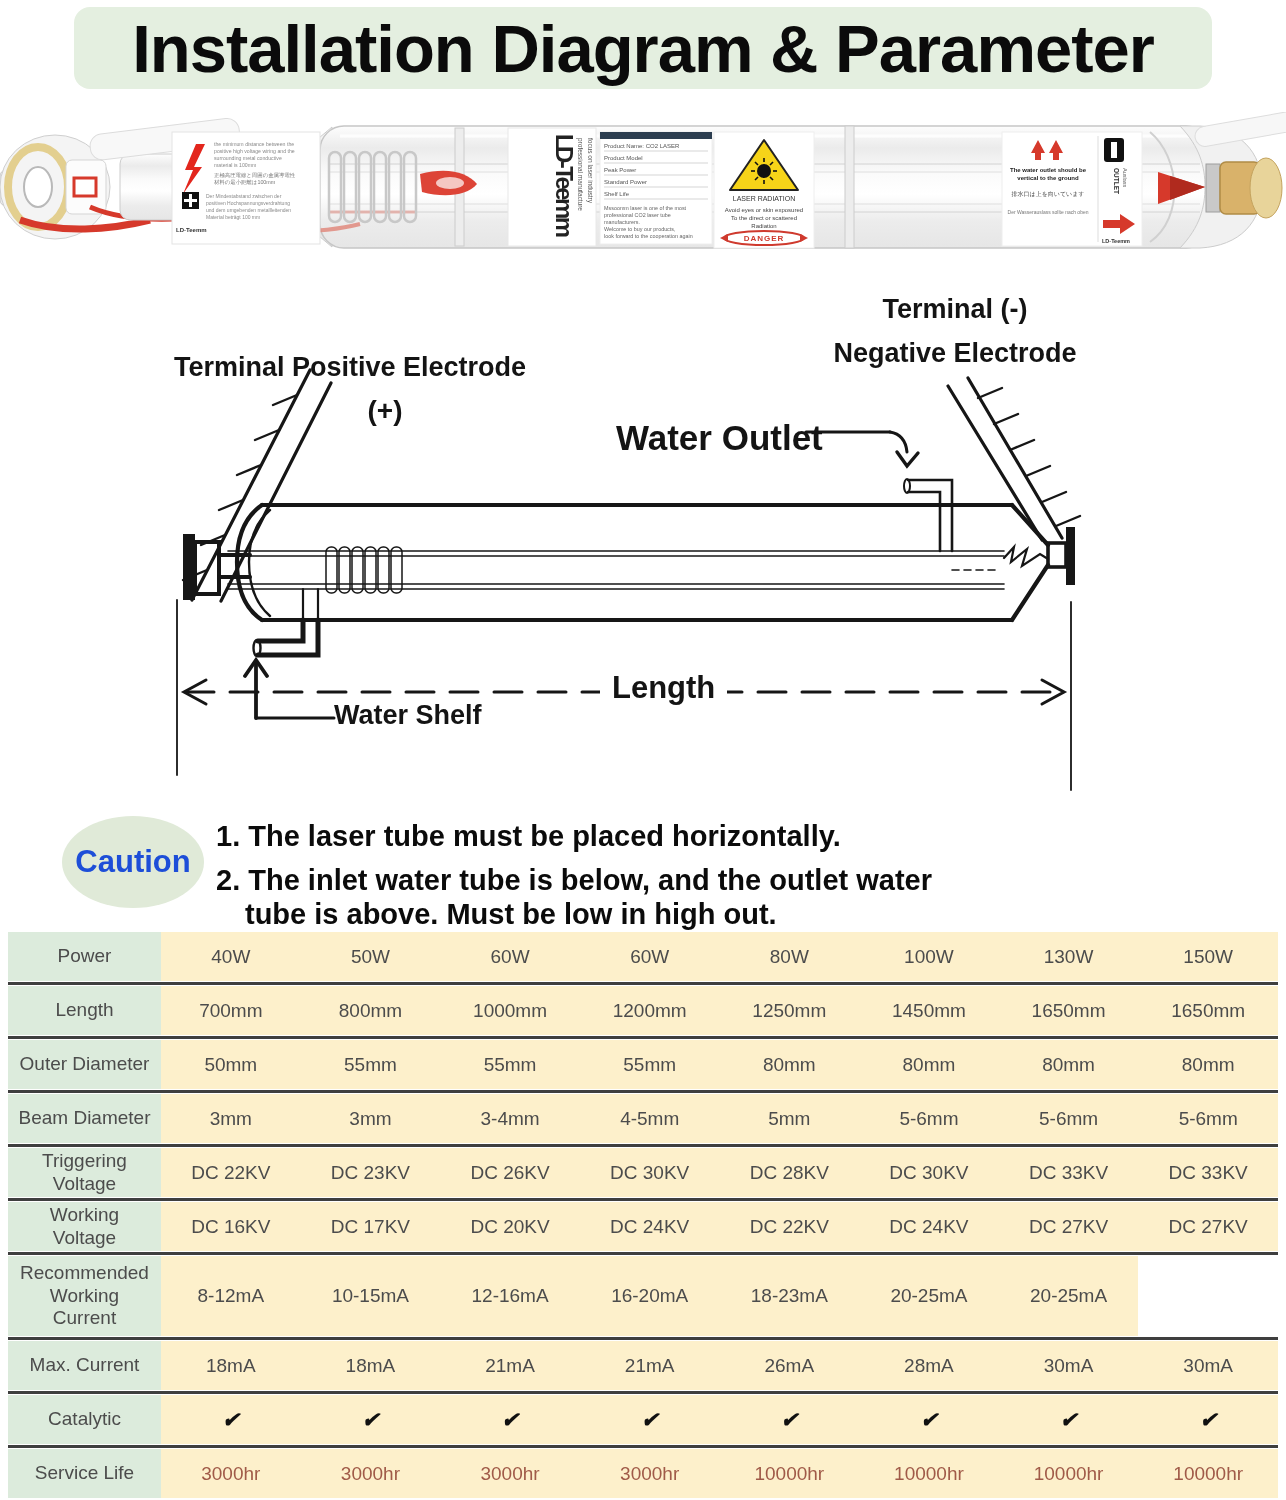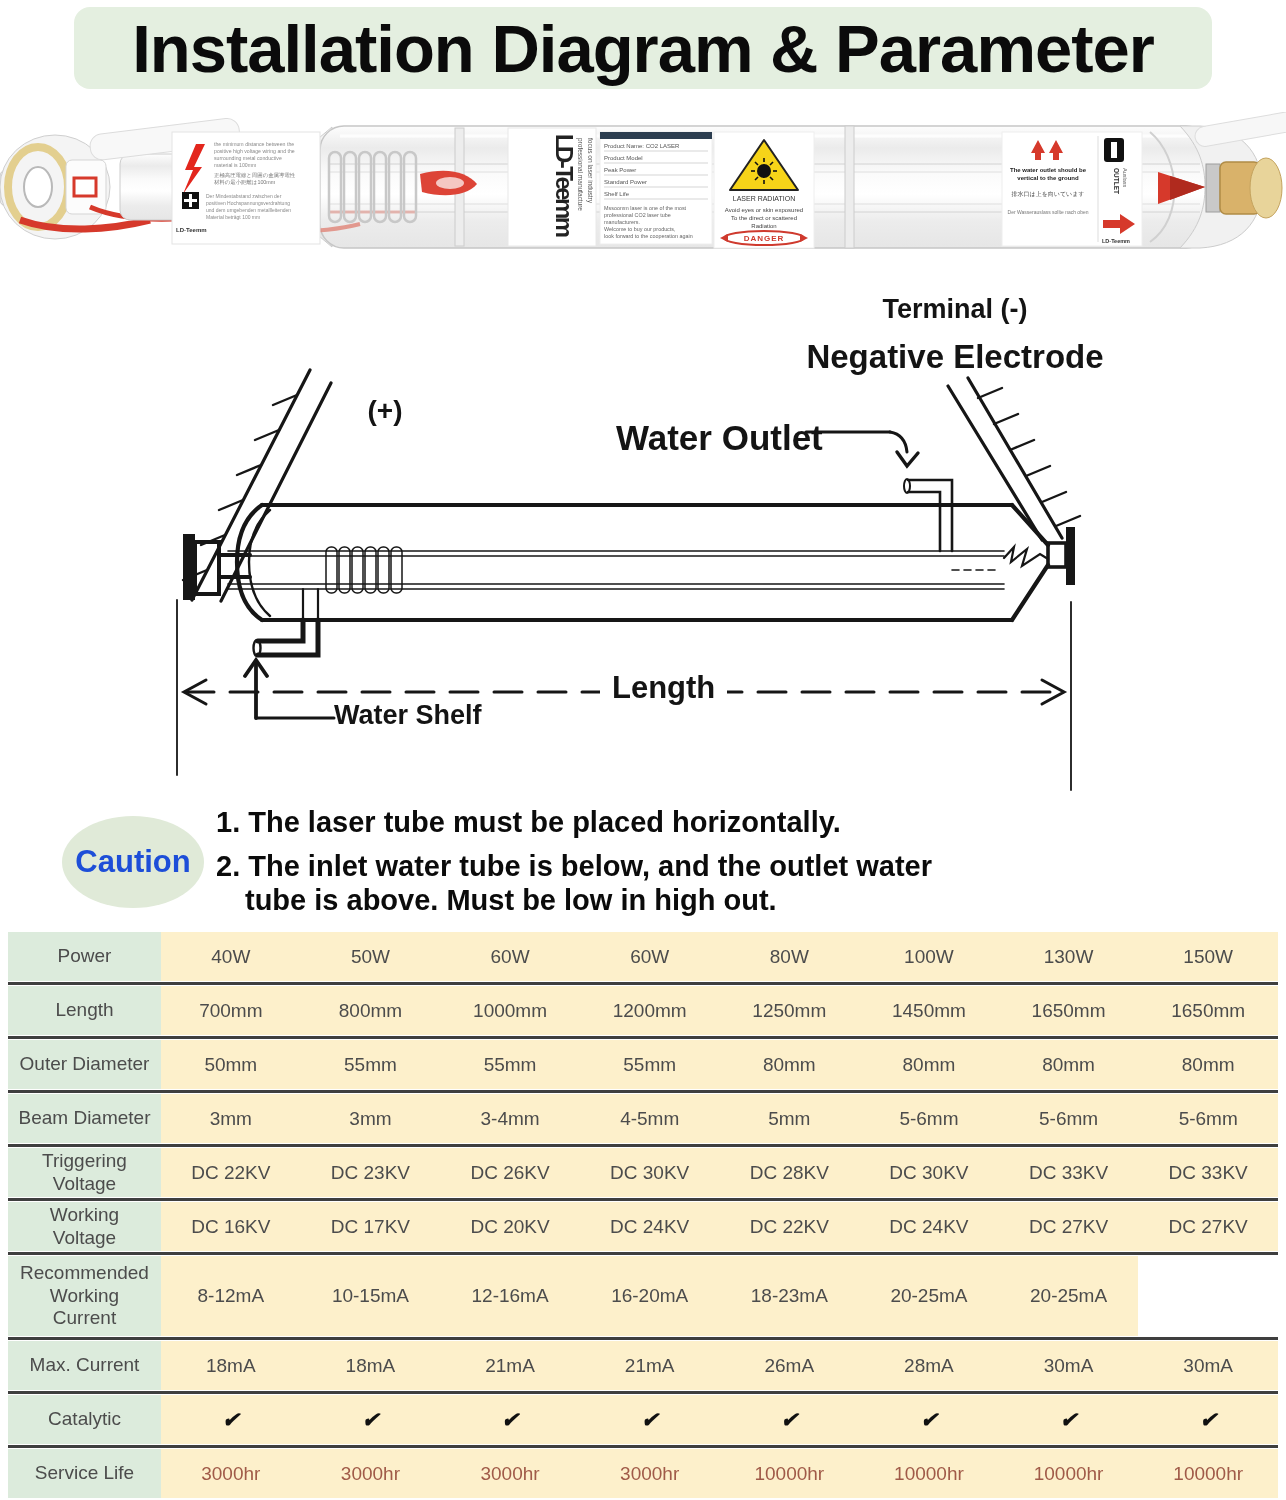--- a/index.html
+++ b/index.html
@@ -13,30 +13,30 @@
   
   .photo{position:absolute;left:0;top:112px;width:1286px;height:150px;}
   .photo svg{display:block;}
   
   .diagram{position:absolute;left:0;top:268px;width:1286px;height:546px;}
   .diagram svg{position:absolute;left:0;top:0;}
   .dlabel{position:absolute;font-weight:700;color:#141414;white-space:nowrap;}
   .tp1{left:140px;top:84px;width:420px;text-align:center;font-size:27px;}
   .tp2{left:300px;top:127px;width:170px;text-align:center;font-size:28px;}
   .tn1{left:800px;top:26px;width:310px;text-align:center;font-size:27px;}
-  .tn2{left:780px;top:70px;width:350px;text-align:center;font-size:33px;}
+  .tn2{left:780px;top:70px;width:350px;text-align:center;font-size:27px;}
   .wout{left:616px;top:150px;font-size:35px;}
   .len{left:600px;top:402px;font-size:31px;background:#fff;padding:0 12px;}
   .winl{left:334px;top:432px;font-size:27px;}
   
   .caution-badge{position:absolute;left:62px;top:816px;width:142px;height:92px;
       background:var(--caution-bg,#e0ead8);border-radius:50%;
       display:flex;align-items:center;justify-content:center;
       font-size:31px;font-weight:700;color:#1d4ed8;}
-  .caution-item{position:absolute;font-size:29px;font-weight:700;color:#0b0b0b;white-space:nowrap;}
+  .caution-item{position:absolute;font-size:29px;font-weight:700;color:#0b0b0b;white-space:nowrap;margin-top:14px;}
   .ci1{left:216px;top:806px;}
   .ci2a{left:216px;top:850px;}
   .ci2b{left:245px;top:884px;}
   
   .ptable{position:absolute;left:8px;top:932px;width:1270px;border-radius:29px;}
   .t-row{display:grid;grid-template-columns:153px repeat(8,1fr);height:49px;}
   .t-row.tall{height:80px;}
   .t-label{background:var(--table-label-bg,#dcebdc);display:flex;align-items:center;justify-content:center;
            font-size:19px;color:#4c4c4c;text-align:center;line-height:1.2;padding:0 10px;}
   .t-cell{background:var(--table-cell-bg,#fdf0cb);display:flex;align-items:center;justify-content:center;
@@ -307,20 +307,21 @@
           <line x1="256" y1="450" x2="334" y2="450" stroke-width="3"></line>
         </g>
 
         <g stroke-width="3">
           <line x1="806" y1="164" x2="890" y2="164"></line>
           <path d="M 890,164 C 902,166 906,174 907,184"></path>
           <polyline points="897,184 907,198 918,185" stroke-width="3.4"></polyline>
         </g>
       </g>
     </svg>
+    <div class="dlabel tp1">Terminal Positive Electrode</div>
     <div class="dlabel tp2">(+)</div>
     <div class="dlabel tn1">Terminal  (-)</div>
     <div class="dlabel tn2">Negative Electrode</div>
     <div class="dlabel wout">Water Outlet</div>
     <div class="dlabel len">Length</div>
     <div class="dlabel winl">Water Shelf</div>
   </div>
 
   <div class="caution-badge">Caution</div>
   <div class="caution-item ci1">1. The laser tube must be placed horizontally.</div>

